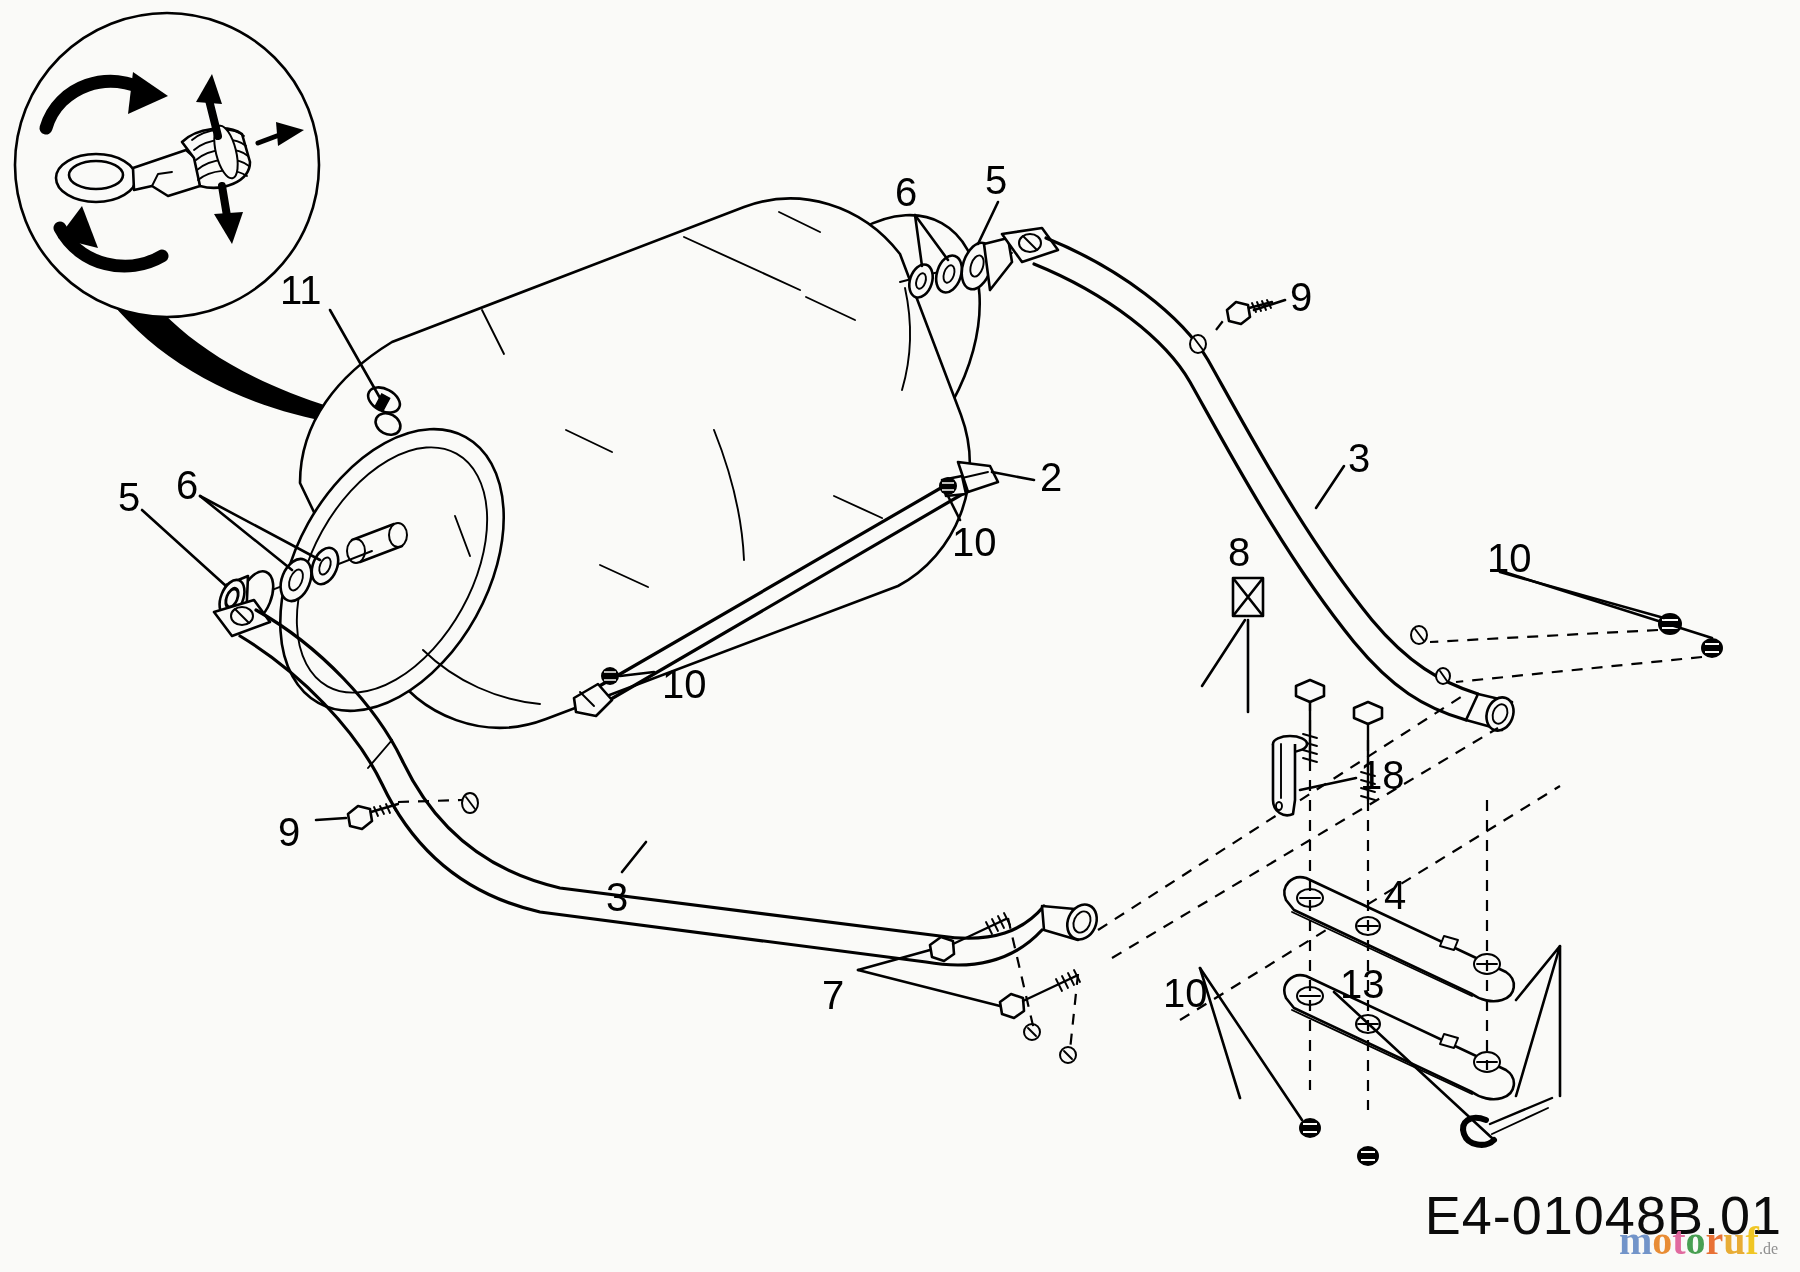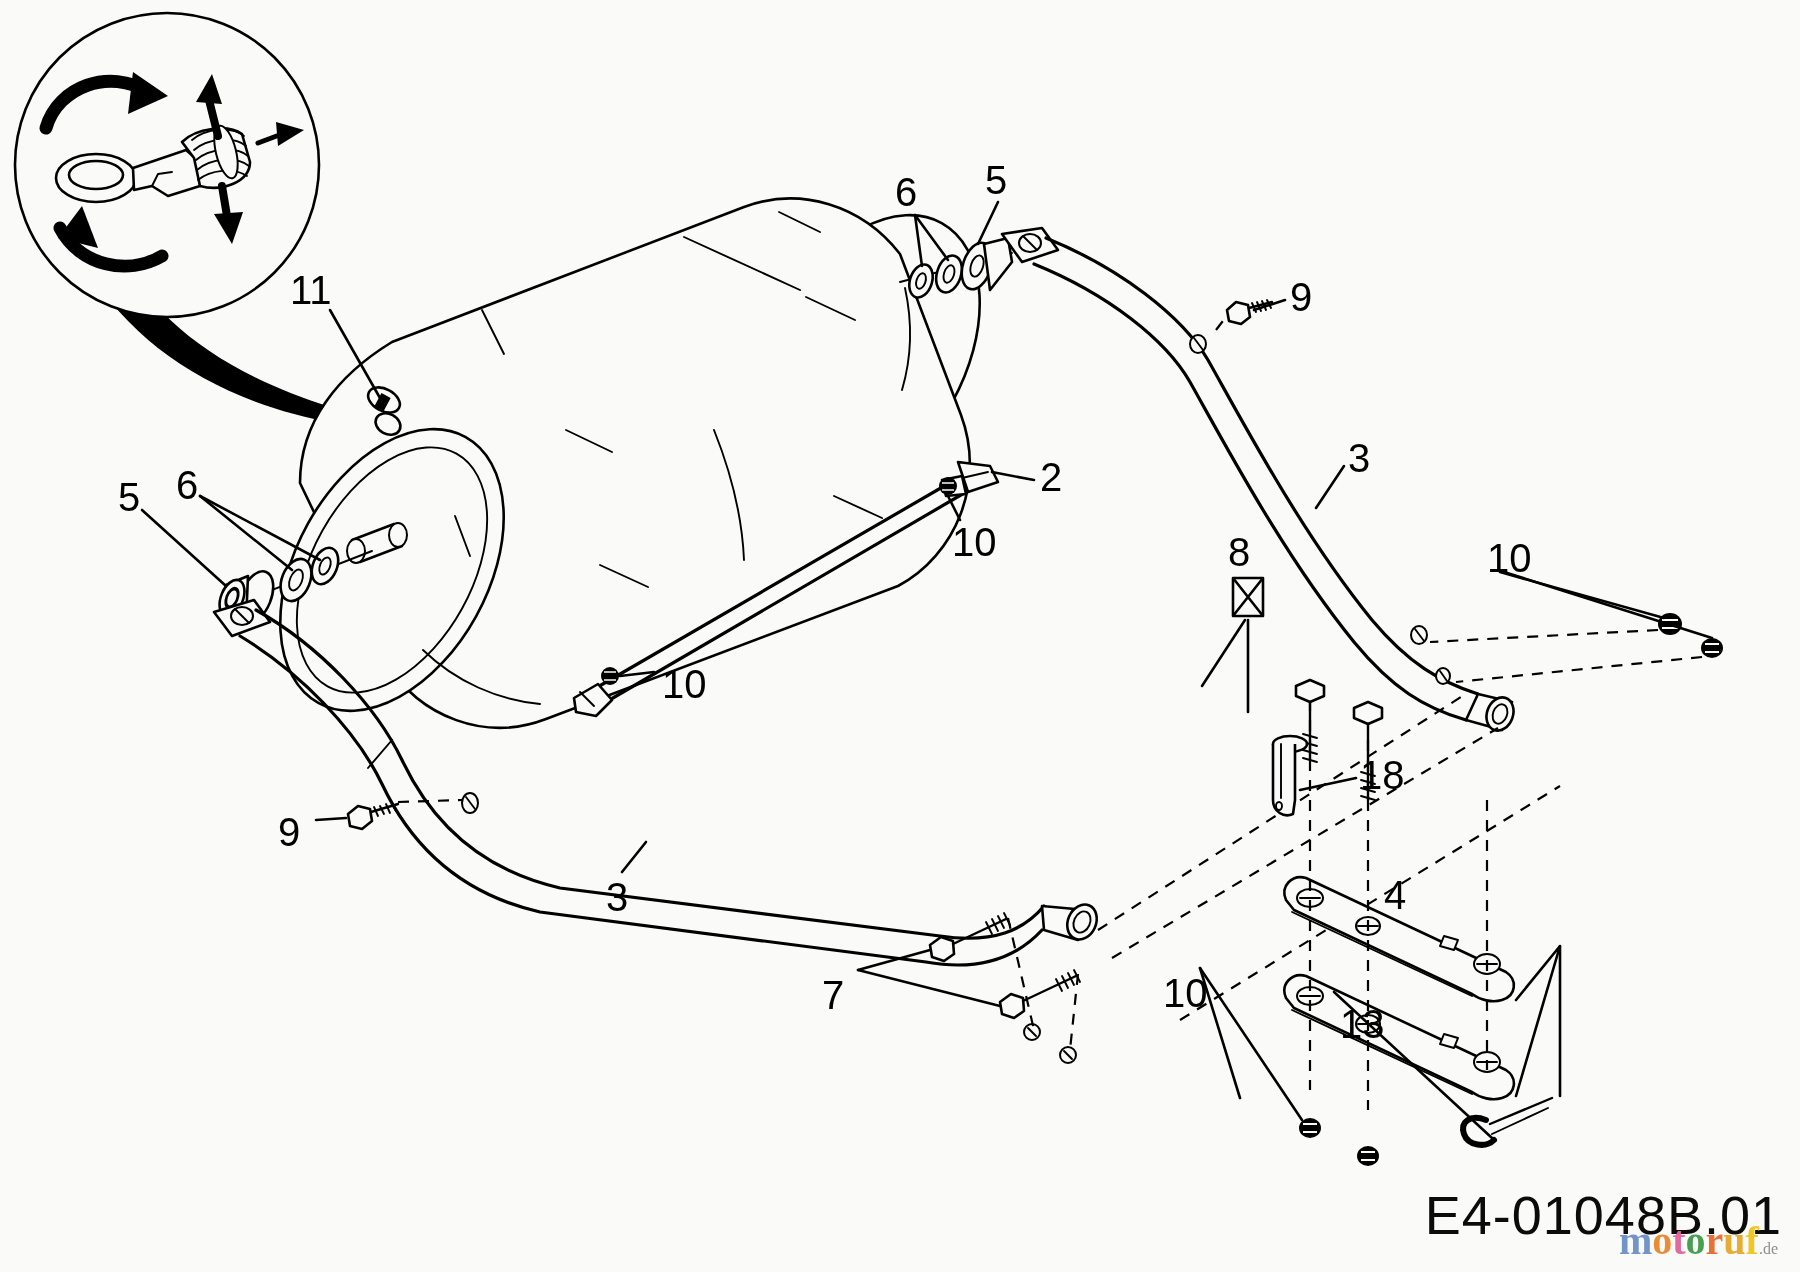--- a/index.html
+++ b/index.html
@@ -403,39 +403,39 @@
     <path d="M858 970 L1000 1006" class="lead"></path>
 
     <path d="M1200 968 L1240 1098" class="lead"></path>
     <path d="M1200 968 L1302 1120" class="lead"></path>
 
     <path d="M1334 992 L1492 1138" class="lead"></path>
 
   </g>
 </svg>
 
-<div class="callout" style="left:290px;top:270px">11</div>
+<div class="callout" style="left:280px;top:270px">11</div>
 <div class="callout" style="left:895px;top:172px">6</div>
 <div class="callout" style="left:985px;top:160px">5</div>
 <div class="callout" style="left:1290px;top:277px">9</div>
 <div class="callout" style="left:1348px;top:438px">3</div>
 <div class="callout" style="left:1040px;top:457px">2</div>
 <div class="callout" style="left:952px;top:522px">10</div>
 <div class="callout" style="left:1228px;top:532px">8</div>
 <div class="callout" style="left:1487px;top:538px">10</div>
 <div class="callout" style="left:118px;top:477px">5</div>
 <div class="callout" style="left:176px;top:465px">6</div>
 <div class="callout" style="left:662px;top:664px">10</div>
 <div class="callout" style="left:1360px;top:755px">18</div>
 <div class="callout" style="left:278px;top:812px">9</div>
 <div class="callout" style="left:606px;top:877px">3</div>
 <div class="callout" style="left:1384px;top:875px">4</div>
 <div class="callout" style="left:822px;top:975px">7</div>
 <div class="callout" style="left:1163px;top:973px">10</div>
-<div class="callout" style="left:1340px;top:1004px">13</div>
+<div class="callout" style="left:1340px;top:964px">13</div>
 
 <div id="partnumber">E4-01048B.01</div>
 
 <div id="watermark">
   <span style="color:#6b8fc7">m</span><span style="color:#e8872b">o</span><span style="color:#e0639b">t</span><span style="color:#3f9b4a">o</span><span style="color:#e86a2b">r</span><span style="color:#e8a82b">u</span><span style="color:#f0c419">f</span><span class="tld">.de</span>
 </div>
 
 </div>
 
 </body></html>

